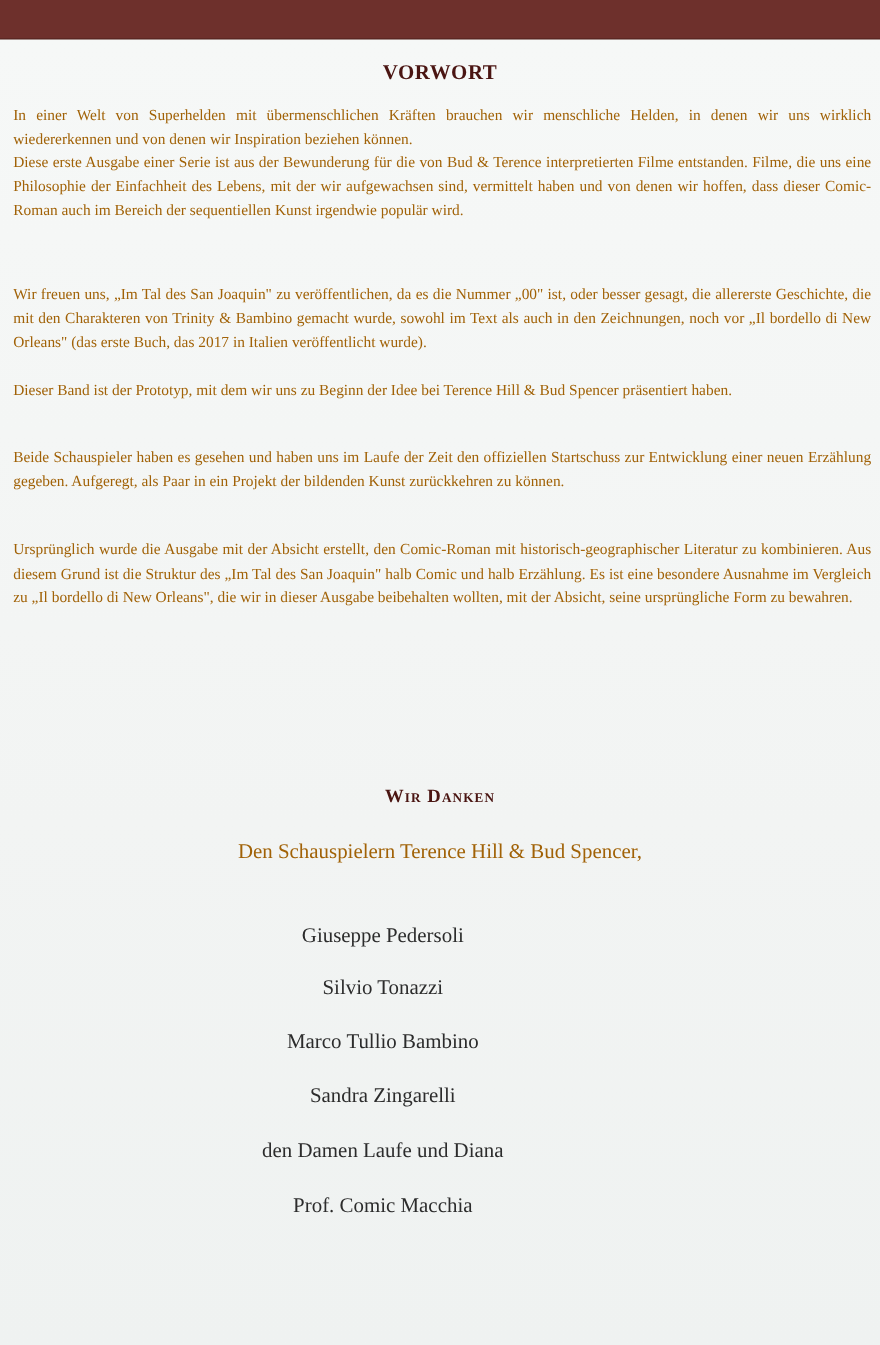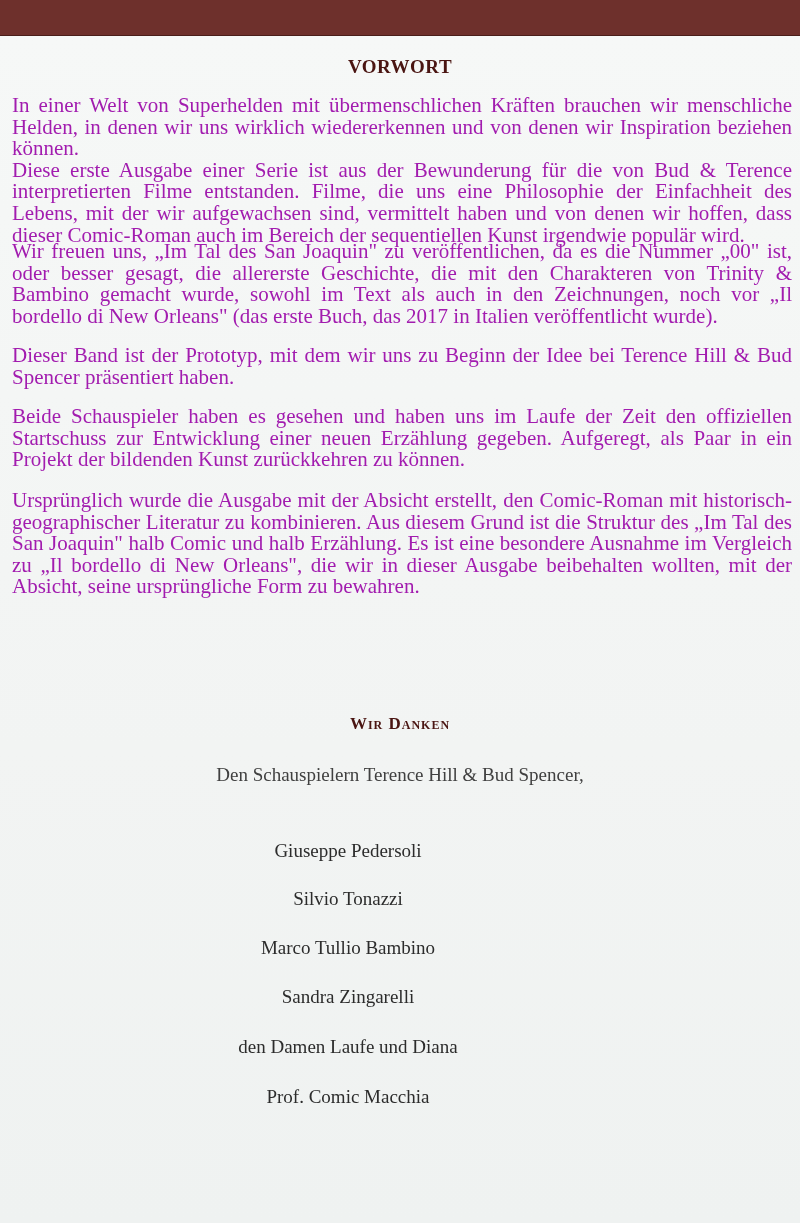--- a/index.html
+++ b/index.html
@@ -50,41 +50,41 @@
       top: 714px;
       font-size: 17px;
       font-variant: small-caps;
       letter-spacing: 1px;
     }
     .body-text {
       position: absolute;
       left: 12px;
       width: 780px;
       font-family: "Liberation Serif", "DejaVu Serif", serif;
-      font-size: 21px;
+      font-size: 14px;
       line-height: 21.6px;
       text-align: justify;
-      color: #a21caf;
+      color: #a16207;
     }
     .body-text p {
       margin: 0;
     }
     .p1 { top: 95px; }
-    .p2 { top: 241px; }
+    .p2 { top: 258px; }
     .p3 { top: 345px; }
     .p4 { top: 406px; }
     .p5 { top: 490px; }
     .thanks {
       position: absolute;
       left: 0;
       width: 800px;
       text-align: center;
       font-family: "Liberation Serif", "DejaVu Serif", serif;
       font-size: 19px;
-      color: #404040;
+      color: #a16207;
     }
     .thanks-intro {
       top: 763px;
       line-height: 23px;
     }
     .thanks-intro span { display: block; }
     .name {
       position: absolute;
       left: 0;
       width: 696px;

